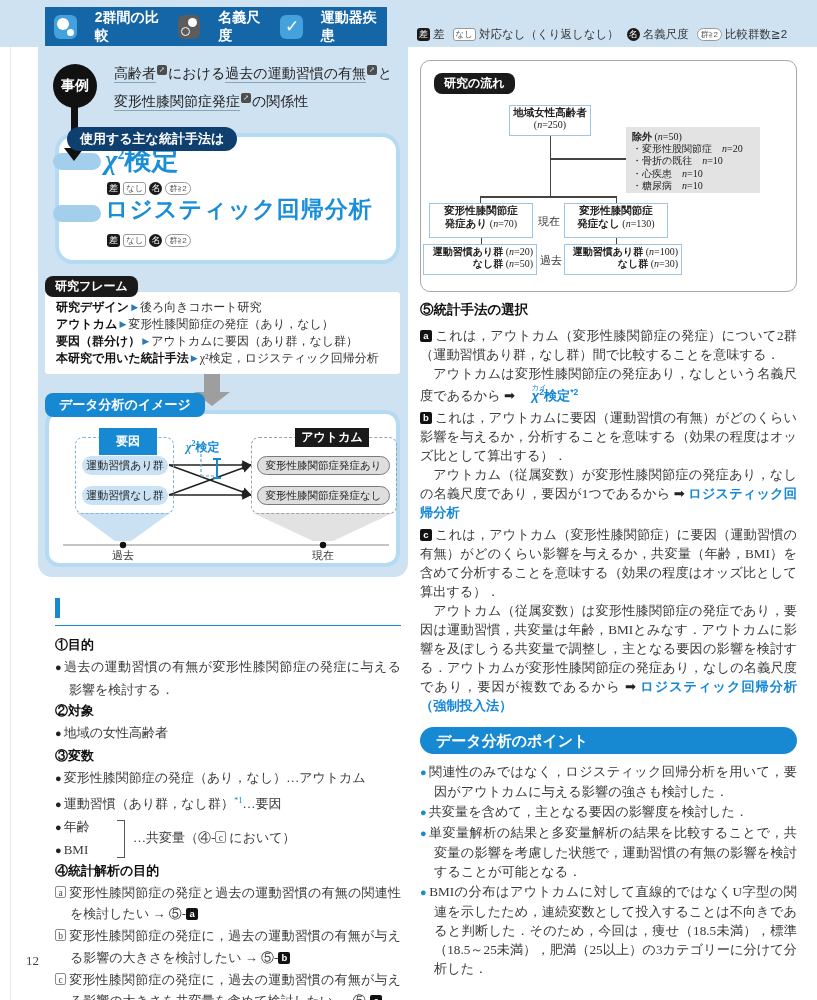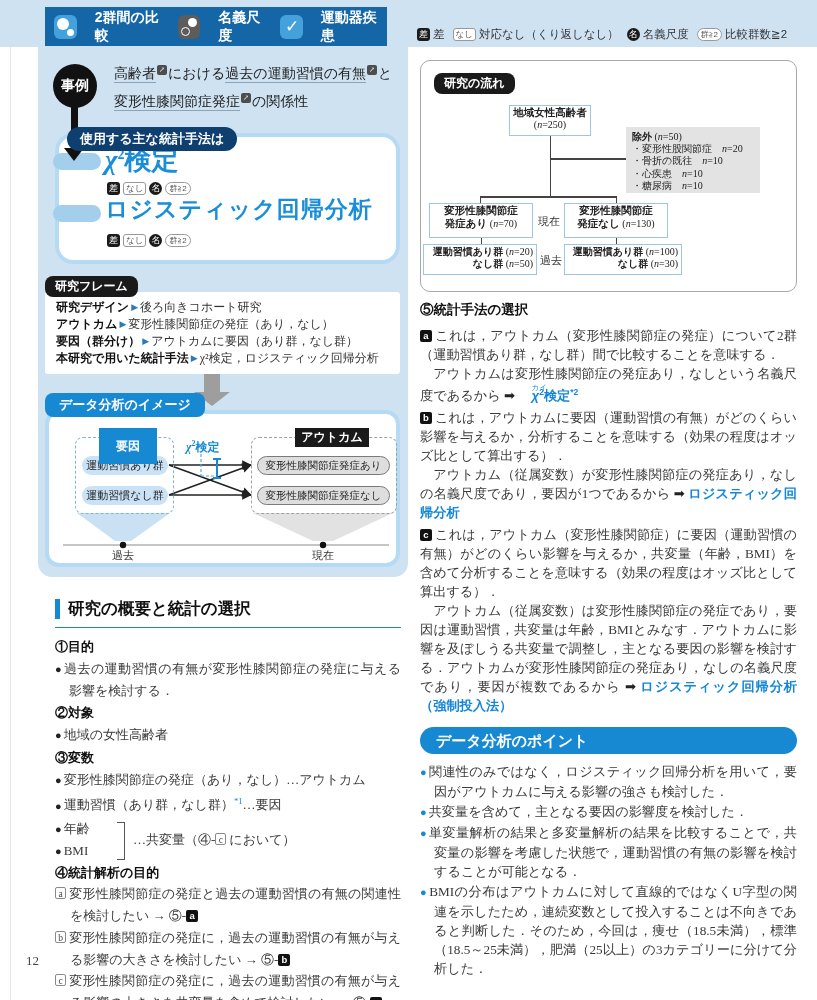--- a/index.html
+++ b/index.html
@@ -77,21 +77,21 @@
   .ga-shaft{position:absolute;left:204px;top:374px;width:16px;height:19px;background:#9e9e9e;}
   .ga-head{position:absolute;left:194px;top:392px;width:0;height:0;border-left:18px solid transparent;
            border-right:18px solid transparent;border-top:14px solid #9e9e9e;}
 
   
   .d-label{position:absolute;left:45px;top:393px;background:#1789d3;color:#fff;border-radius:8px;
            padding:3px 14px;font-weight:bold;font-size:13px;z-index:3;}
   .d-box{position:absolute;left:45px;top:410px;width:355px;height:157px;background:#fff;
          border:4px solid #b5daf3;border-radius:14px;box-sizing:border-box;z-index:1;}
   .d-svg{position:absolute;left:0;top:0;}
-  .fct-h{position:absolute;left:50px;top:14px;width:58px;height:36px;background:#1789d3;color:#fff;
+  .fct-h{position:absolute;left:50px;top:14px;width:58px;height:27px;background:#1789d3;color:#fff;
          font-weight:bold;font-size:12px;display:flex;align-items:center;justify-content:center;z-index:2;}
   .out-h{position:absolute;left:246px;top:14px;width:74px;height:19px;background:#1a1a1a;color:#fff;
          font-weight:bold;font-size:12px;display:flex;align-items:center;justify-content:center;z-index:2;}
   .dash-b{position:absolute;border-radius:8px;}
   .db-l{left:26px;top:23px;width:97px;height:75px;border:1.5px dashed #7fb5dd;}
   .db-r{left:202px;top:23px;width:144px;height:75px;border:1.5px dashed #a0a0a0;}
   .pill{position:absolute;display:flex;align-items:center;justify-content:center;border-radius:10px;}
   .pl-f{left:33px;width:86px;height:19px;background:#c9e2f5;color:#222;font-size:11px;}
   .pl-o{left:208px;width:133px;height:19px;background:#dedede;border:1px solid #7a7a7a;color:#222;
         font-size:10.5px;box-sizing:border-box;}
@@ -340,21 +340,20 @@
       <div class="pt"><span class="blt">●</span><span>関連性のみではなく，ロジスティック回帰分析を用いて，要因がアウトカムに与える影響の強さも検討した．</span></div>
       <div class="pt"><span class="blt">●</span><span>共変量を含めて，主となる要因の影響度を検討した．</span></div>
       <div class="pt"><span class="blt">●</span><span>単変量解析の結果と多変量解析の結果を比較することで，共変量の影響を考慮した状態で，運動習慣の有無の影響を検討することが可能となる．</span></div>
       <div class="pt"><span class="blt">●</span><span>BMIの分布はアウトカムに対して直線的ではなくU字型の関連を示したため，連続変数として投入することは不向きであると判断した．そのため，今回は，痩せ（18.5未満），標準（18.5～25未満），肥満（25以上）の3カテゴリーに分けて分析した．</span></div>
     </div>
   </div>
 
   <div class="ov">
     <div class="ov-h">
       <span class="ov-bar"></span>
-      <span class="ov-t">研究の概要と統計の選択</span>
     </div>
     <div class="ov-num"><span>①</span><span>目的</span></div>
     <div class="li"><span class="blt">●</span><span>過去の運動習慣の有無が変形性膝関節症の発症に与える影響を検討する．</span></div>
     <div class="ov-num"><span>②</span><span>対象</span></div>
     <div class="li"><span class="blt">●</span><span>地域の女性高齢者</span></div>
     <div class="ov-num"><span>③</span><span>変数</span></div>
     <div class="li"><span class="blt">●</span><span>変形性膝関節症の発症（あり，なし）…アウトカム</span></div>
     <div class="li"><span class="blt">●</span><span>運動習慣（あり群，なし群）</span><sup class="sup-b">*1</sup><span>…要因</span></div>
     <div class="cov">
       <div class="li"><span class="blt">●</span><span>年齢</span></div>

